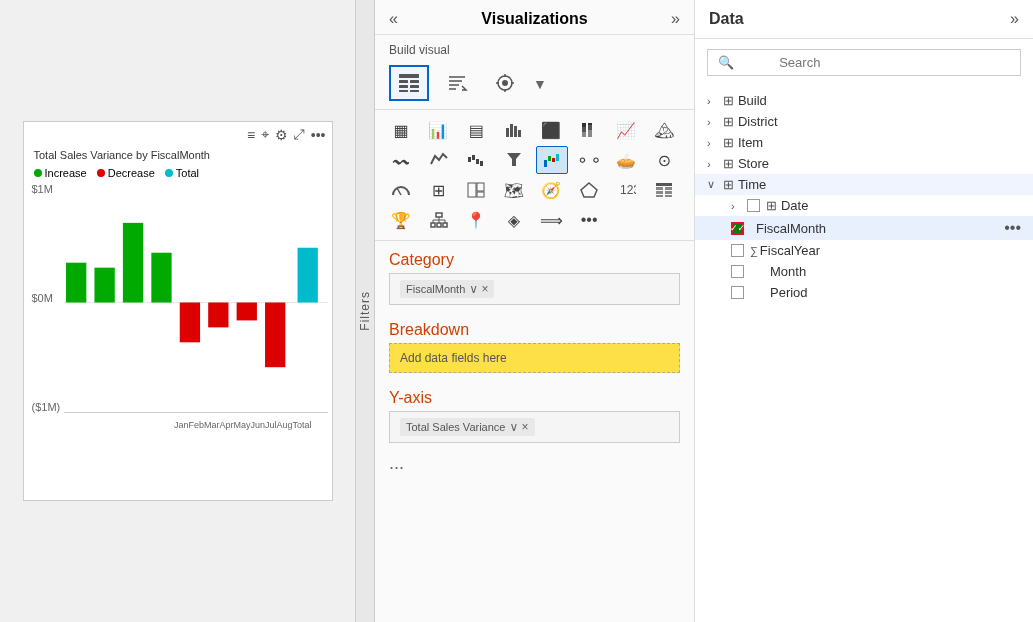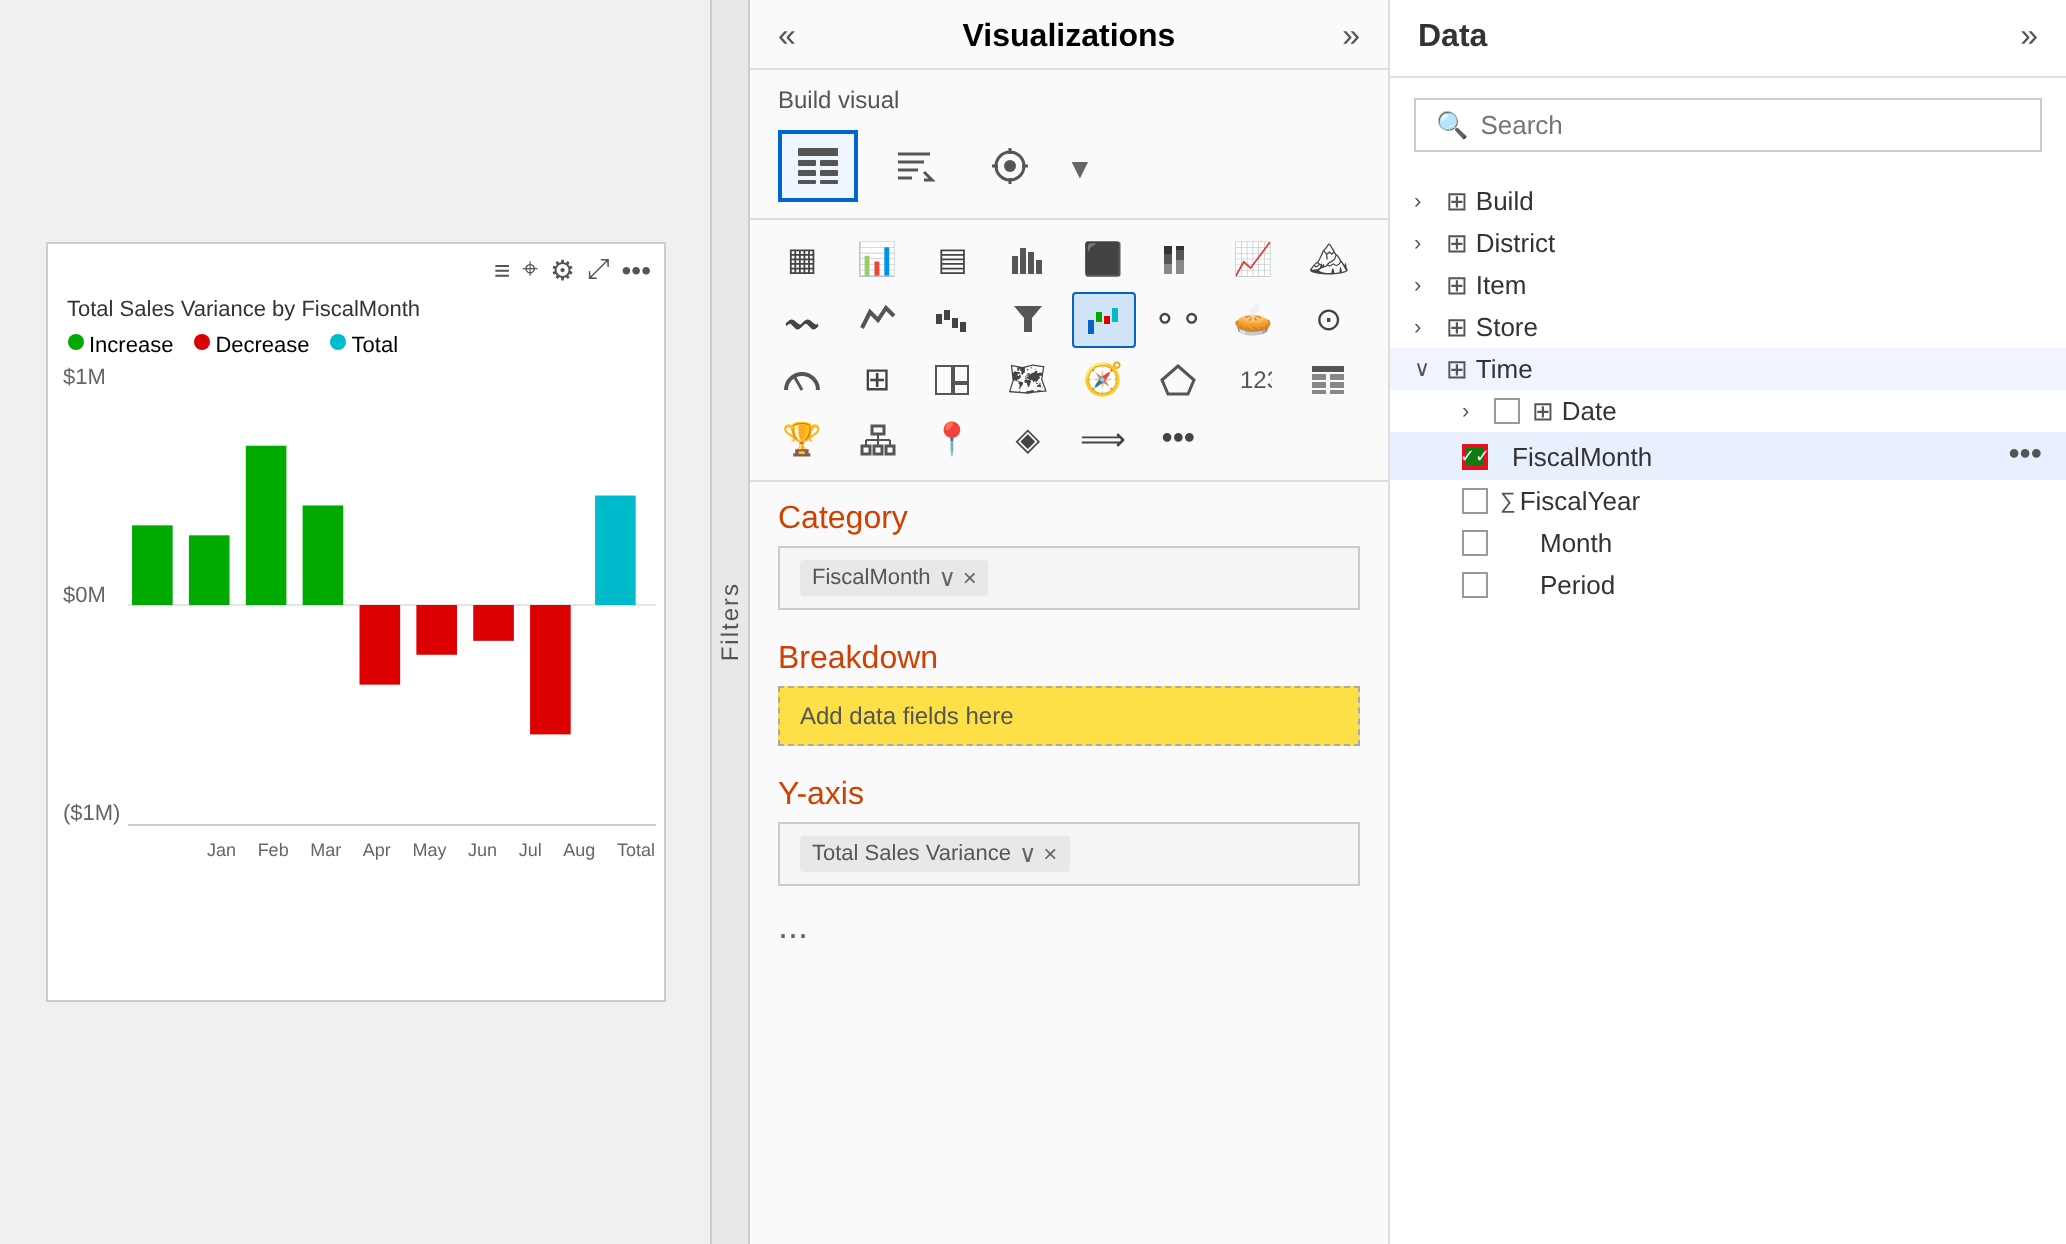--- a/index.html
+++ b/index.html
@@ -54,20 +54,21 @@
 
     .chart-legend {
       display: flex;
       gap: 10px;
       padding: 2px 10px 4px;
       font-size: 11px;
     }
 
     .legend-item {
       display: flex;
+      align-items: center;
       gap: 3px;
     }
 
     .legend-dot {
       width: 8px;
       height: 8px;
       border-radius: 50%;
       display: inline-block;
     }
 
@@ -94,24 +95,24 @@
       left: 40px;
       right: 4px;
       top: 10px;
       height: 220px;
       border-bottom: 1px solid #ccc;
     }
 
     .x-labels {
       position: absolute;
       left: 40px;
-      right: 0;
+      right: 16px;
       bottom: -18px;
       display: flex;
-      justify-content: space-between;
+      justify-content: flex-end;
       font-size: 9px;
       color: #666;
     }
 
     
     .filters-tab {
       width: 20px;
       background: #e8e8e8;
       display: flex;
       align-items: center;
@@ -310,20 +311,21 @@
       color: #666;
       font-size: 13px;
     }
 
     .search-input {
       border: none;
       outline: none;
       font-size: 13px;
       flex: 1;
       background: transparent;
+      margin-left: 39px;
     }
 
     .data-tree {
       padding: 4px 0;
       overflow-y: auto;
     }
 
     .tree-item {
       display: flex;
       align-items: center;

